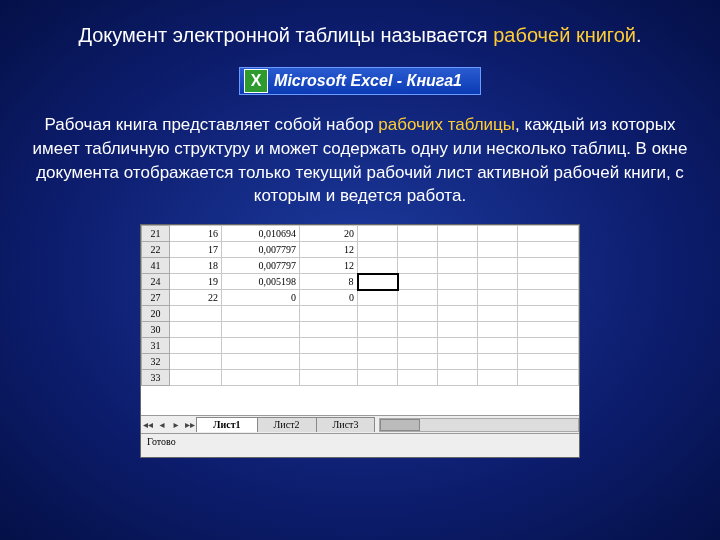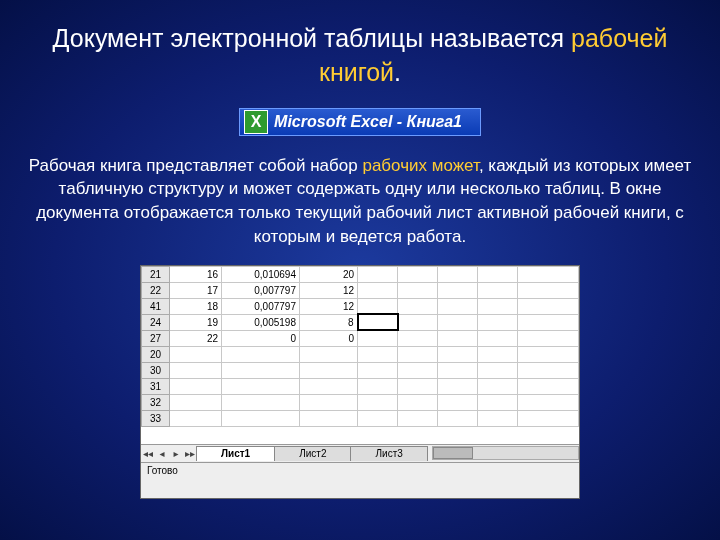--- a/index.html
+++ b/index.html
@@ -6,21 +6,21 @@
   body {
     width: 720px; height: 540px;
     background: radial-gradient(ellipse at center, #1c3a9e 0%, #0d1d6e 60%, #041047 100%);
     font-family: Arial, sans-serif;
     color: #fff;
     overflow: hidden;
     position: relative;
   }
   .heading {
     text-align: center;
-    font-size: 25px;
+    font-size: 20px;
     padding: 22px 40px 14px;
     line-height: 1.35;
   }
   .yellow { color: #ffcc33; }
   .title-bar-wrap { text-align: center; margin: 4px 0 18px; }
   .title-bar {
     display: inline-flex; align-items: center;
     background: linear-gradient(#2a5bd0, #0a3bb5);
     height: 28px; padding: 0 18px 0 0;
     border: 1px solid #6b9bff;
@@ -33,21 +33,21 @@
   }
   .title-bar .ttxt { font-size: 16px; font-style: italic; font-weight: bold; color: #fff; }
   .para {
     text-align: center; font-size: 17px; line-height: 1.4;
     padding: 0 28px 14px;
   }
   .shot {
     width: 440px; height: 234px; margin: 2px auto 18px;
     background: #fff; border: 1px solid #666;
     display: flex; flex-direction: column;
-    font-family: Liberation Sans, sans-serif;
+    font-family: Liberation Serif, serif;
   }
   .grid {
     flex: 1; overflow: hidden; background: #fff;
     display: flex; flex-direction: column;
   }
   .grid table { border-collapse: collapse; width: 100%; table-layout: fixed; }
   .grid td {
     border: 1px solid #c8c8c8; height: 16px;
     font-size: 10px; color: #000; padding: 0 3px 0 0;
     text-align: right; overflow: hidden; white-space: nowrap;
@@ -56,28 +56,28 @@
     background: #e6e6e6; text-align: center; padding: 0;
     border: 1px solid #aaa; font-size: 10px;
   }
   .grid td.sel { border: 2px solid #000; }
   .tabs {
     height: 18px; background: #eee; border-top: 1px solid #999;
     display: flex; align-items: center; font-size: 10px; color: #000;
   }
   .tabs .nav { width: 14px; text-align: center; color: #444; }
   .tabs .tab {
-    padding: 0 24px; border: 1px solid #888; border-bottom: none;
+    padding: 0 16px; border: 1px solid #888; border-bottom: none;
     background: #ddd; height: 15px; line-height: 14px; margin-left: -1px;
   }
   .tabs .tab.active { background: #fff; font-weight: bold; }
   .tabs .scroll { flex: 1; margin-left: 4px; height: 14px; background: #ddd; border: 1px solid #aaa; position: relative; }
   .tabs .thumb { position: absolute; left: 0; top: 0; width: 40px; height: 100%; background: #bbb; border: 1px solid #888; }
   .status {
-    height: 36px; background: #eee; border-top: 1px solid #999;
+    height: 24px; background: #eee; border-top: 1px solid #999;
     font-size: 10px; color: #000; padding: 2px 6px;
   }
   col.ch { width: 28px; }
   col.c1 { width: 52px; }
   col.c2 { width: 78px; }
   col.c3 { width: 58px; }
   col.cr { width: auto; }
   col.cx { width: 40px; }
 </style>
 </head>
@@ -88,21 +88,21 @@
 </div>
 
 <div class="title-bar-wrap">
   <div class="title-bar">
     <span class="xicon">X</span>
     <span class="ttxt">Microsoft Excel - Книга1</span>
   </div>
 </div>
 
 <div class="para">
-  <span>Рабочая книга представляет собой набор </span><span class="yellow">рабочих может</span><span>, каждый из которых имеет табличную структуру и может содержать одну или несколько таблиц. В окне документа отображается только текущий рабочий лист активной рабочей книги, с которым и ведется работа.</span>
+  <span>Рабочая книга представляет собой набор </span><span class="yellow">рабочих таблицы</span><span>, каждый из которых имеет табличную структуру и может содержать одну или несколько таблиц. В окне документа отображается только текущий рабочий лист активной рабочей книги, с которым и ведется работа.</span>
 </div>
 
 <div class="shot">
   <div class="grid">
     <table>
       <colgroup>
           <col class="ch">
           <col class="c1">
           <col class="c2">
           <col class="c3">

